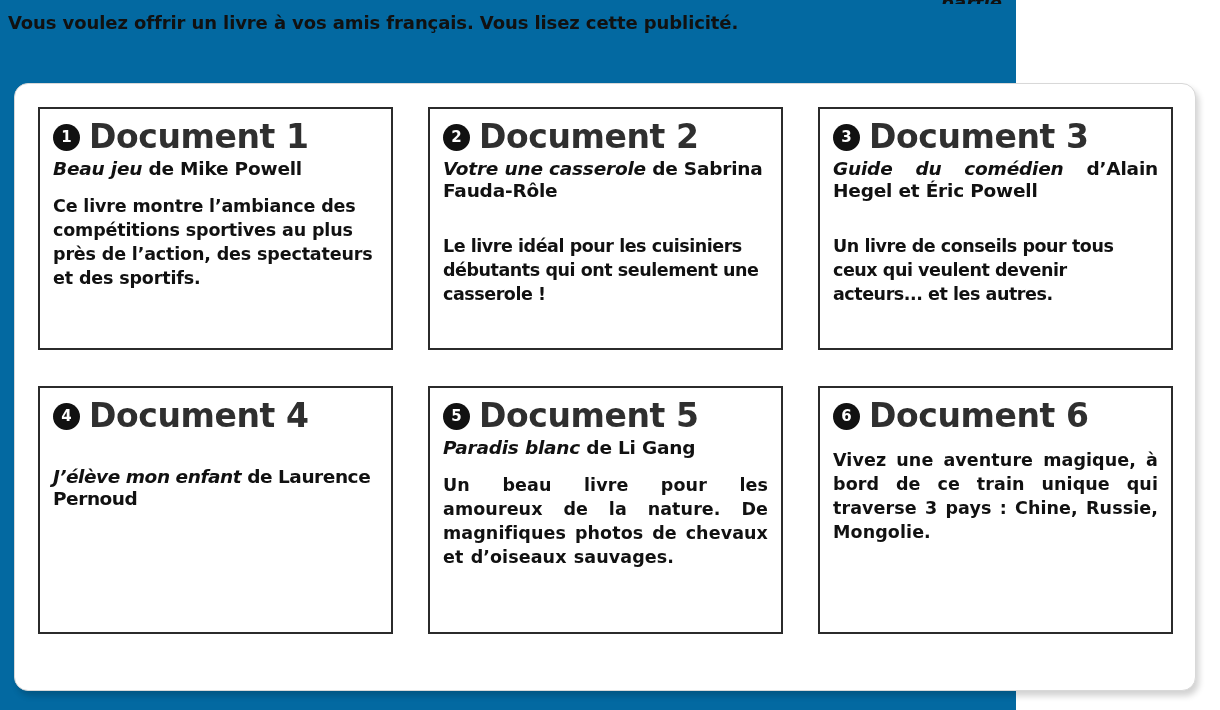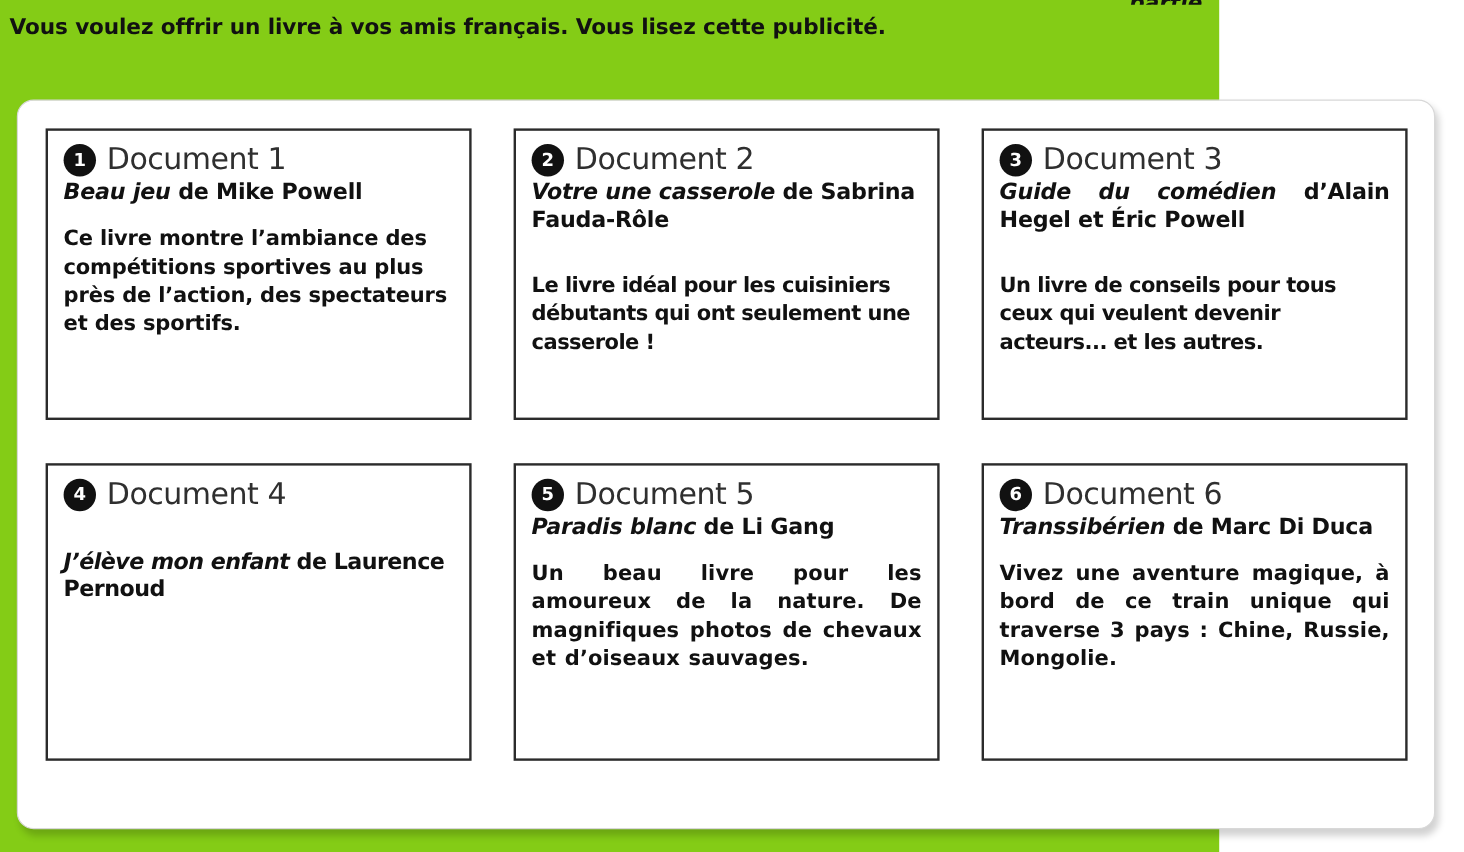--- a/index.html
+++ b/index.html
@@ -10,21 +10,21 @@
     height: 710px;
     background: #ffffff;
     font-family: "DejaVu Sans", "Liberation Sans", sans-serif;
     overflow: hidden;
   }
 
   .page {
     position: relative;
     width: 1016px;
     height: 710px;
-    background: #84cc16;
+    background: #0369a1;
   }
 
   
   .instruction {
     position: absolute;
     left: 8px;
     top: 12px;
     width: 1200px;
     font-size: 18px;
     font-weight: bold;
@@ -95,22 +95,22 @@
     font-size: 15px;
     font-weight: bold;
     display: flex;
     align-items: center;
     justify-content: center;
     flex: 0 0 auto;
     line-height: 1;
   }
 
   .card-title {
-    font-size: 25px;
-    font-weight: normal;
+    font-size: 33px;
+    font-weight: bold;
     color: #2f2f2f;
     letter-spacing: -0.4px;
     line-height: 1.05;
   }
 
   .card-ref {
     font-size: 18.5px;
     font-weight: bold;
     color: #111111;
     line-height: 1.22;
@@ -200,22 +200,19 @@
           <i>Paradis blanc</i><span> de Li Gang</span>
         </div>
         <div class="card-desc just mono-ish">Un beau livre pour les amoureux de la nature. De magnifiques photos de chevaux et d’oiseaux sauvages.</div>
       </div>
 
       <div class="card r2">
         <div class="card-head">
           <span class="badge">6</span>
           <span class="card-title">Document 6</span>
         </div>
-        <div class="card-ref">
-          <i>Transsibérien</i><span> de Marc Di Duca</span>
-        </div>
         <div class="card-desc just mono-ish">Vivez une aventure magique, à bord de ce train unique qui traverse 3 pays : Chine, Russie, Mongolie.</div>
       </div>
 
     </div>
   </div>
 
 </div>
 
 </body></html>

